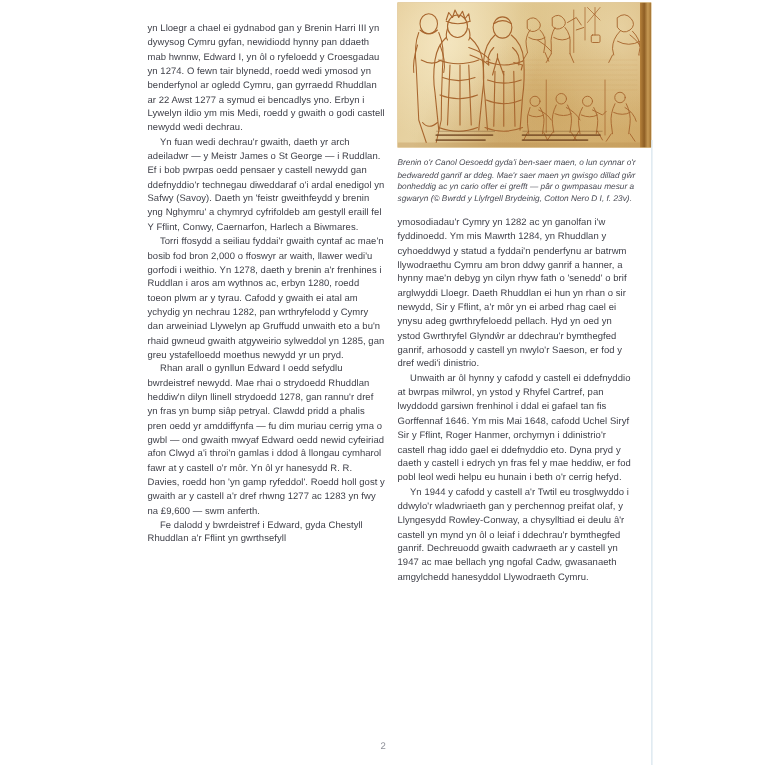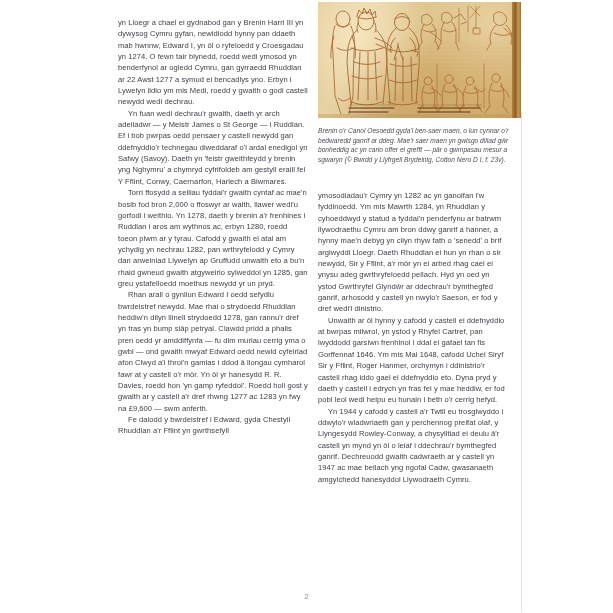--- a/index.html
+++ b/index.html
@@ -27,21 +27,21 @@
     position: absolute;
     top: 0;
     width: 190px;
     font-size: 7.55px;
     line-height: 11.35px;
     letter-spacing: 0.06px;
     text-align: left;
     color: #3f4049;
   }
   #col-left  { left: 118px;  top: 17px; width: 190px; }
-  #col-right { left: 318px;  top: 190px; width: 190px; }
+  #col-right { left: 318px;  top: 172px; width: 190px; }
 
   .col p {
     margin: 0;
     text-indent: 10px;
   }
   .col p.noindent { text-indent: 0; }
 
   
   #page-rule {
     position: absolute;

